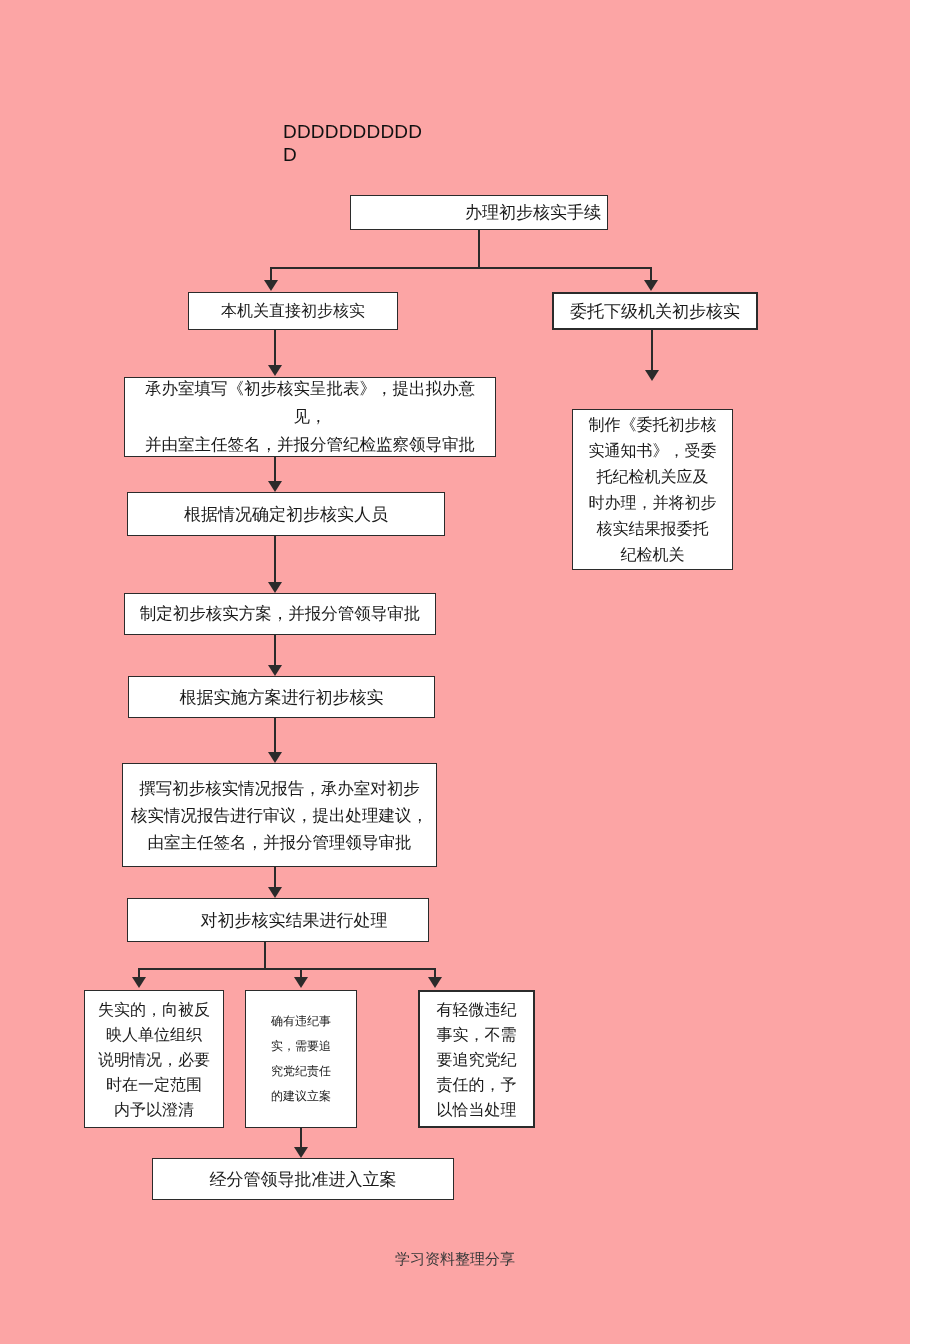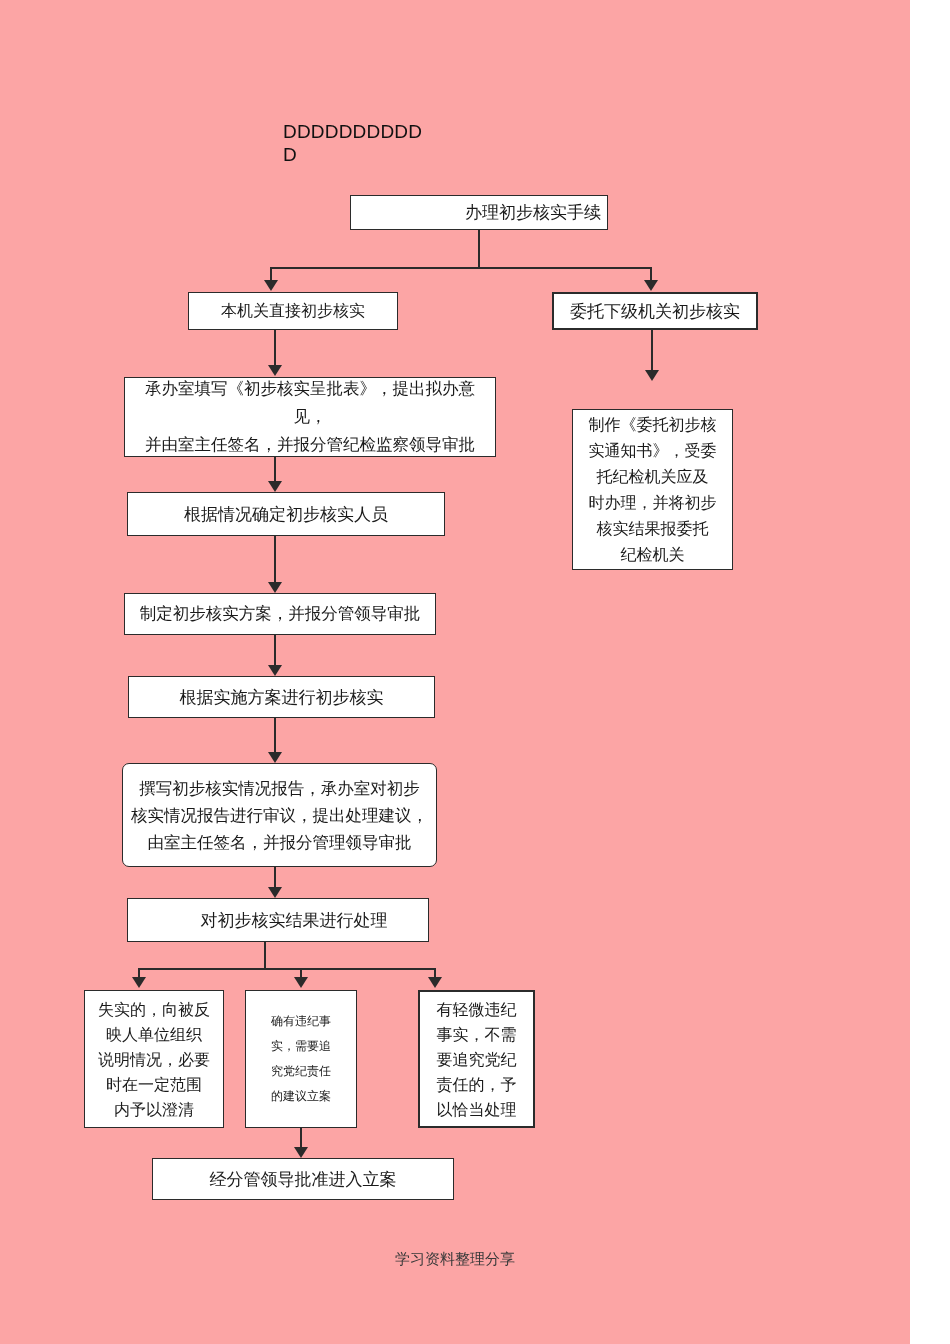--- a/index.html
+++ b/index.html
@@ -52,21 +52,21 @@
     white-space: pre-line;
   }
   
   #n-start      { left: 350px; top: 195px;  width: 258px; height: 35px;  font-size: 17px; text-align: right; }
   #n-self       { left: 188px; top: 292px;  width: 210px; height: 38px;  font-size: 16px; }
   #n-delegate   { left: 552px; top: 292px;  width: 206px; height: 38px;  font-size: 17px; border-width: 2px; }
   #n-fillform   { left: 124px; top: 377px;  width: 372px; height: 80px;  font-size: 16.5px; line-height: 28px; }
   #n-staff      { left: 127px; top: 492px;  width: 318px; height: 44px;  font-size: 17px; }
   #n-plan       { left: 124px; top: 593px;  width: 312px; height: 42px;  font-size: 16.5px; }
   #n-execute    { left: 128px; top: 676px;  width: 307px; height: 42px;  font-size: 17px; }
-  #n-report     { left: 122px; top: 763px;  width: 315px; height: 104px; font-size: 16.5px; line-height: 27px; border-radius: 7px; }
+  #n-report     { left: 122px; top: 763px;  width: 315px; height: 104px; font-size: 16.5px; line-height: 27px; }
   #n-handle     { left: 127px; top: 898px;  width: 302px; height: 44px;  font-size: 17px; padding-left: 32px; }
   #n-false      { left: 84px;  top: 990px;  width: 140px; height: 138px; font-size: 16px; line-height: 25px; }
   #n-violation  { left: 245px; top: 990px;  width: 112px; height: 138px; font-size: 12px; line-height: 25px; }
   #n-minor      { left: 373px; top: 990px;  width: 117px; height: 138px; font-size: 16px; line-height: 25px; border-width: 2px; margin-left: 45px; }
   #n-notice     { left: 572px; top: 382px;  width: 161px; height: 161px; font-size: 16px; line-height: 26px; margin-top: 27px; }
   #n-filecase   { left: 152px; top: 1158px; width: 302px; height: 42px;  font-size: 17px; text-align: center; }
 
   
   .vline, .hline {
     position: absolute;

